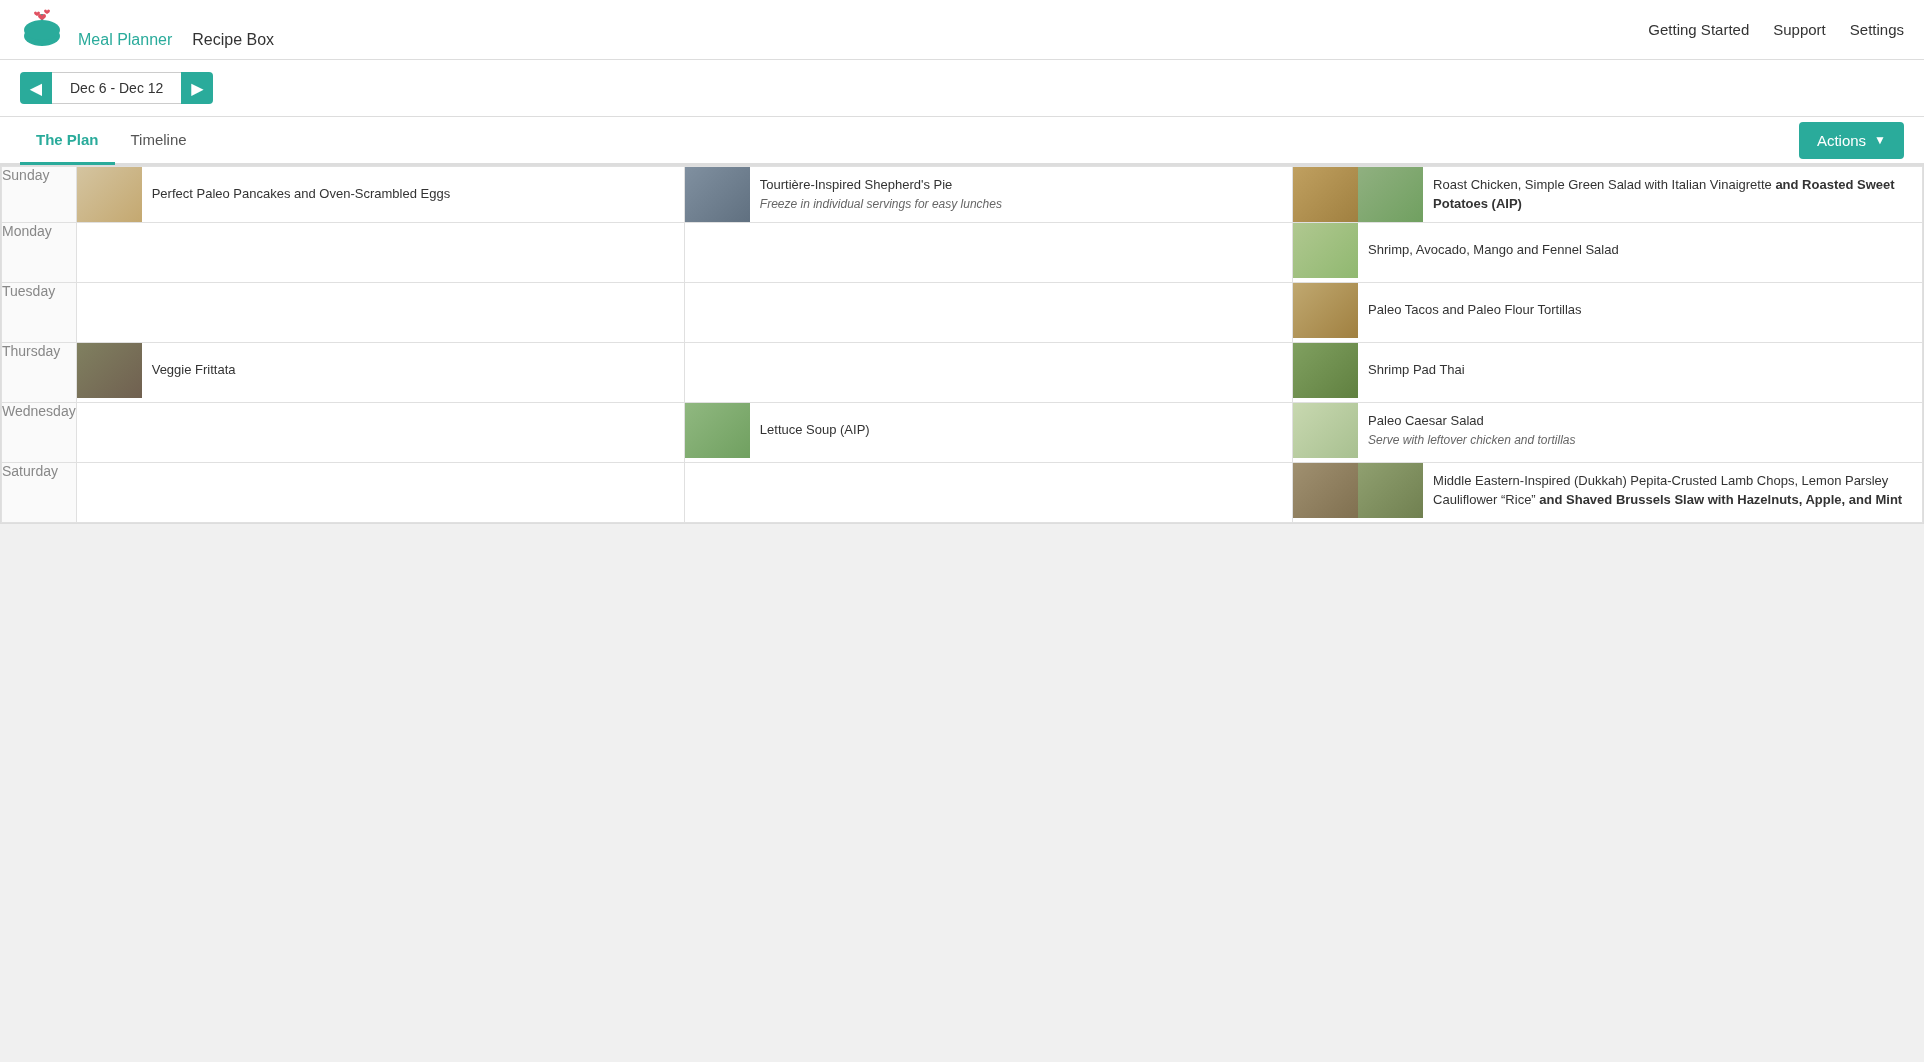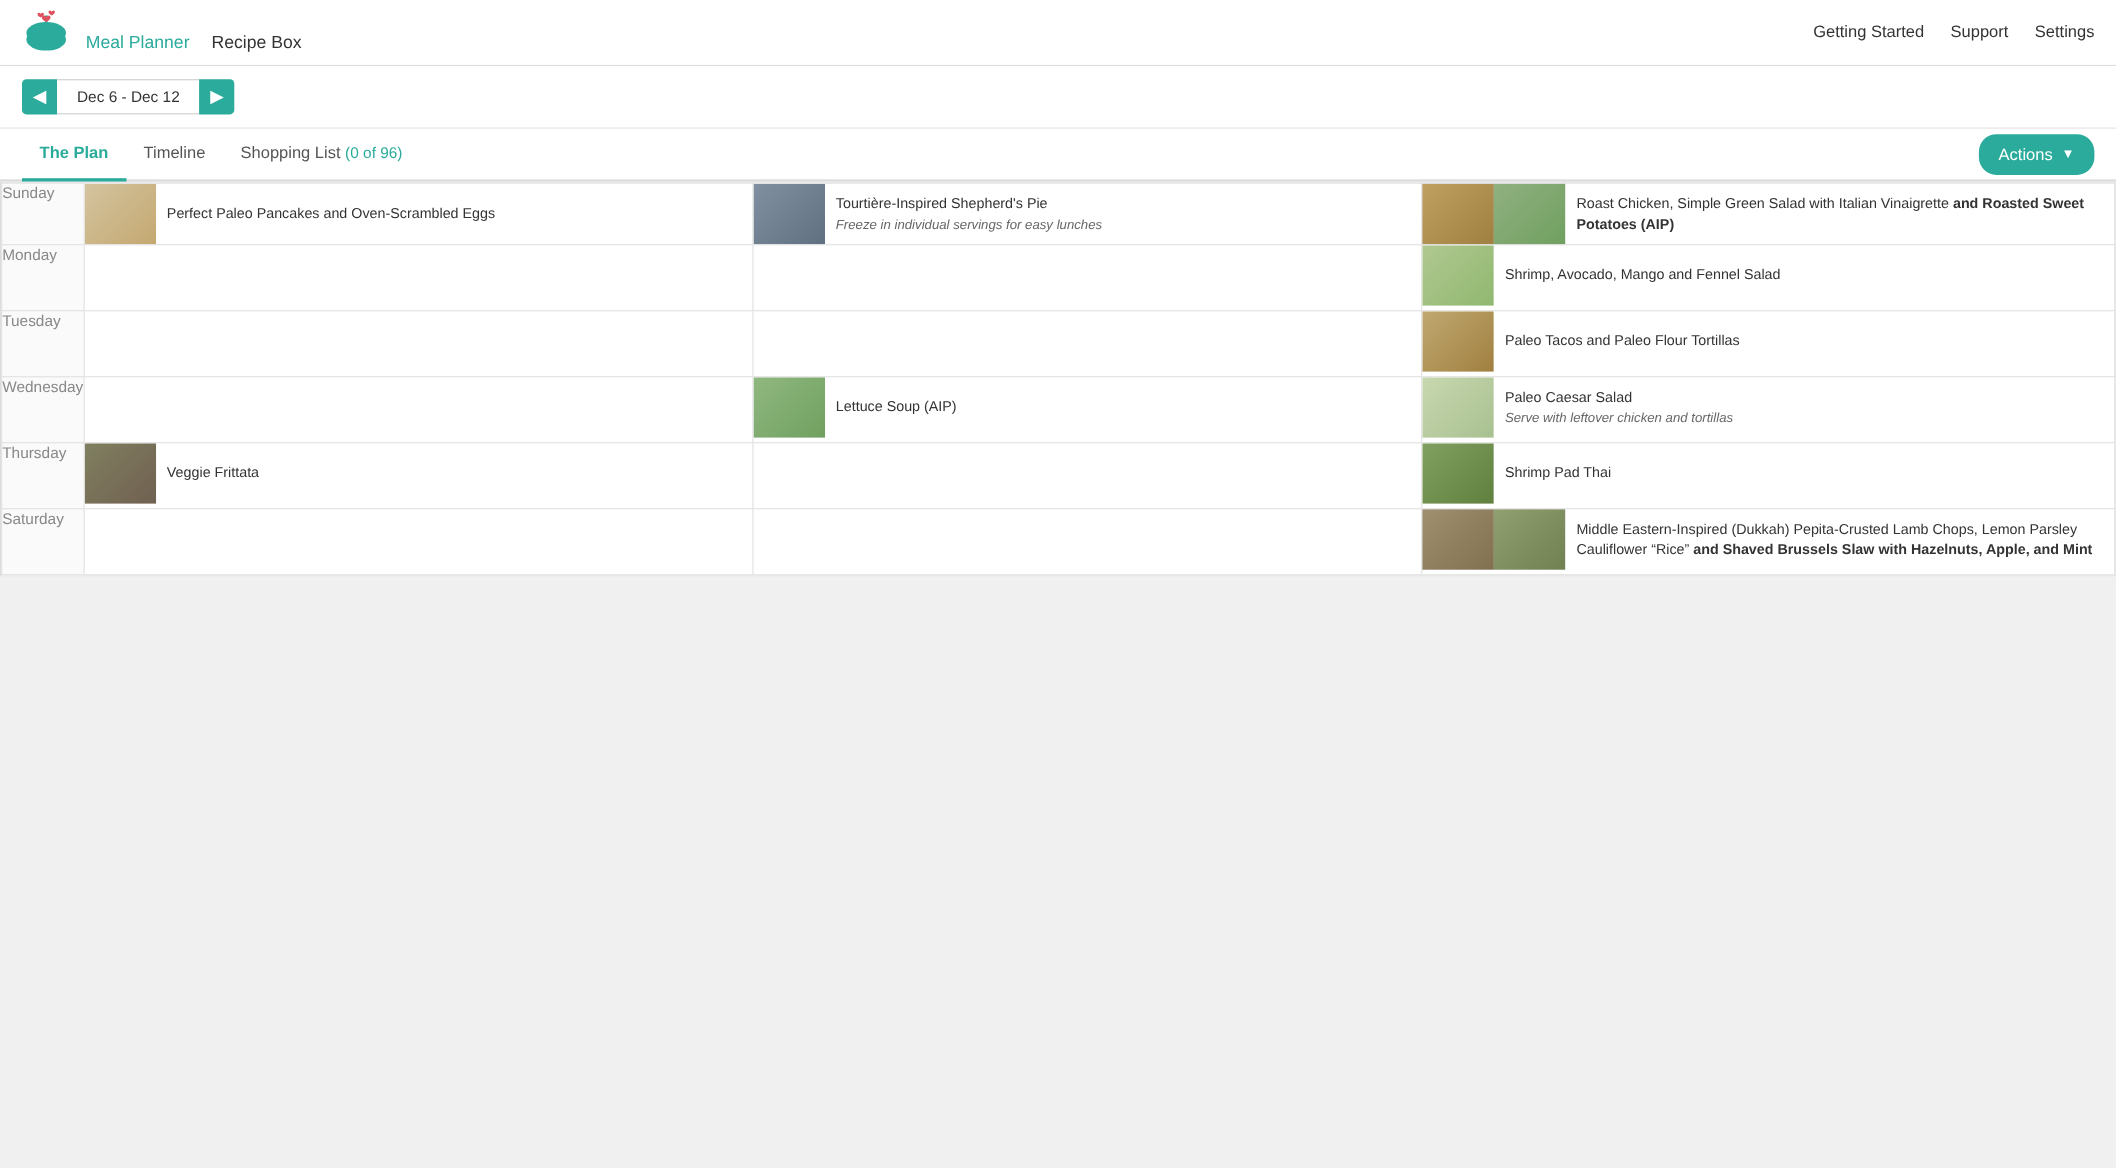--- a/index.html
+++ b/index.html
@@ -108,21 +108,21 @@
       font-size: 14px;
     }
     .tabs-spacer { flex: 1; }
     .actions-btn {
       background: #2aab9b;
       color: #fff;
       border: none;
       padding: 10px 18px;
       font-size: 15px;
       cursor: pointer;
-      border-radius: 16px;
+      border-radius: 4px;
       display: flex;
       align-items: center;
       gap: 8px;
     }
     .actions-btn .arrow { font-size: 12px; }
 
     
     .meal-table {
       background: #fff;
       margin: 0;
@@ -247,24 +247,20 @@
 
 <div class="date-nav">
   <button class="date-nav-btn left">◀</button>
   <div class="date-range">Dec 6 - Dec 12</div>
   <button class="date-nav-btn right">▶</button>
 </div>
 
 <div class="tabs-bar">
   <div class="tab active">The Plan</div>
   <div class="tab">Timeline</div>
-  <div class="tab">
-    <span>Shopping List</span>
-    <span class="tab-count"> (0 of 96)</span>
-  </div>
   <div class="tabs-spacer"></div>
   <button class="actions-btn">
     <span>Actions</span>
     <span class="arrow">▼</span>
   </button>
 </div>
 
 <div class="main-content">
   <table class="meal-table">
     <colgroup>
@@ -331,20 +327,41 @@
         <div class="meal-item">
           <div class="meal-img meal-img-single">
             <div class="img-placeholder tacos" style="width:65px;height:55px;"></div>
           </div>
           <div class="meal-text">Paleo Tacos and Paleo Flour Tortillas</div>
         </div>
       </td>
     </tr>
 
     <tr>
+      <td class="day-cell">Thursday</td>
+      <td class="meal-cell">
+        <div class="meal-item">
+          <div class="meal-img meal-img-single">
+            <div class="img-placeholder veggie" style="width:65px;height:55px;"></div>
+          </div>
+          <div class="meal-text">Veggie Frittata</div>
+        </div>
+      </td>
+      <td class="meal-cell empty-cell"></td>
+      <td class="meal-cell">
+        <div class="meal-item">
+          <div class="meal-img meal-img-single">
+            <div class="img-placeholder shrimp-pad" style="width:65px;height:55px;"></div>
+          </div>
+          <div class="meal-text">Shrimp Pad Thai</div>
+        </div>
+      </td>
+    </tr>
+
+    <tr>
       <td class="day-cell">Wednesday</td>
       <td class="meal-cell empty-cell"></td>
       <td class="meal-cell">
         <div class="meal-item">
           <div class="meal-img meal-img-single">
             <div class="img-placeholder soup" style="width:65px;height:55px;"></div>
           </div>
           <div class="meal-text">Lettuce Soup (AIP)</div>
         </div>
       </td>
@@ -354,41 +371,20 @@
             <div class="img-placeholder caesar" style="width:65px;height:55px;"></div>
           </div>
           <div class="meal-text">
             <span>Paleo Caesar Salad</span><br>
             <span class="note">Serve with leftover chicken and tortillas</span>
           </div>
         </div>
       </td>
     </tr>
 
-    <tr>
-      <td class="day-cell">Thursday</td>
-      <td class="meal-cell">
-        <div class="meal-item">
-          <div class="meal-img meal-img-single">
-            <div class="img-placeholder veggie" style="width:65px;height:55px;"></div>
-          </div>
-          <div class="meal-text">Veggie Frittata</div>
-        </div>
-      </td>
-      <td class="meal-cell empty-cell"></td>
-      <td class="meal-cell">
-        <div class="meal-item">
-          <div class="meal-img meal-img-single">
-            <div class="img-placeholder shrimp-pad" style="width:65px;height:55px;"></div>
-          </div>
-          <div class="meal-text">Shrimp Pad Thai</div>
-        </div>
-      </td>
-    </tr>
-
 
     <tr>
       <td class="day-cell">Saturday</td>
       <td class="meal-cell empty-cell"></td>
       <td class="meal-cell empty-cell"></td>
       <td class="meal-cell">
         <div class="meal-item">
           <div class="meal-img meal-img-double" style="display:flex;">
             <div class="img-placeholder lamb1" style="width:80px;height:55px;"></div>
             <div class="img-placeholder lamb2" style="width:80px;height:55px;"></div>

